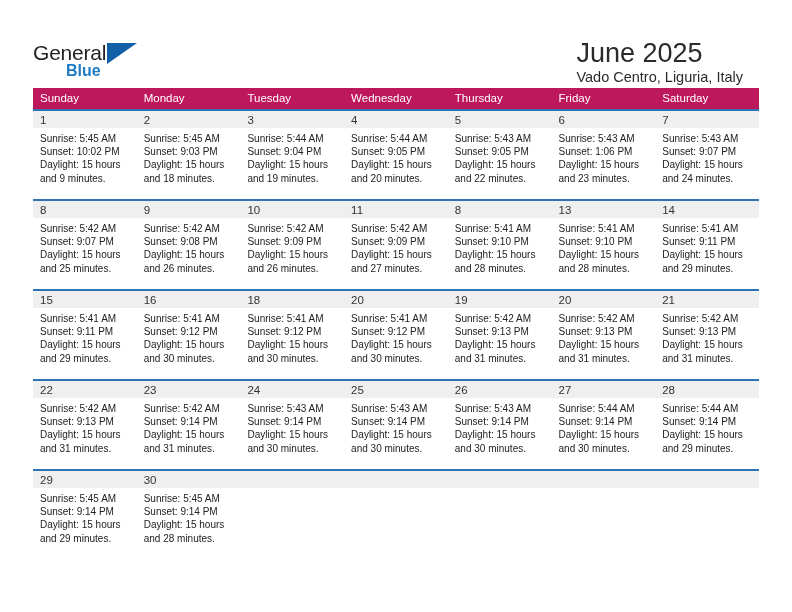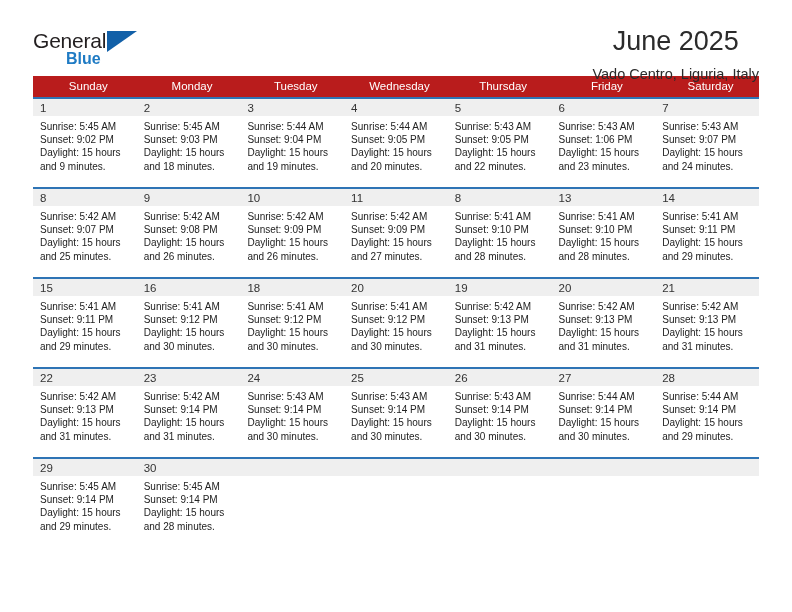--- a/index.html
+++ b/index.html
@@ -13,21 +13,21 @@
     height: 612px;
     font-family: "Liberation Sans", sans-serif;
     color: #1a1a1a;
     overflow: hidden;
   }
 
   .page {
     position: relative;
     width: 792px;
     height: 612px;
-    padding: 4px 33px;
+    padding: 16px 33px;
   }
 
   
   .top-bar {
     position: relative;
     height: 72px;
     padding-top: 22px;
   }
 
   .brand {
@@ -58,50 +58,50 @@
     left: 74px;
     top: 1px;
     width: 0;
     height: 0;
     border-left: 30px solid #1260a8;
     border-bottom: 21px solid transparent;
   }
 
   .title-block {
     position: absolute;
-    right: 0;
+    right: 16px;
     top: 22px;
-    text-align: center;
+    text-align: left;
   }
   .month-title {
     font-size: 27px;
     color: #2b2b2b;
     line-height: 1.15;
     font-weight: normal;
     margin: 0;
   }
   .location {
     font-size: 14.5px;
     color: #2b2b2b;
-    margin-top: 9px;
+    margin-top: 0;
   }
 
   
   .calendar {
     width: 726px;
     border-collapse: collapse;
     table-layout: fixed;
   }
 
   .dow-row th {
-    background: #b91c1c;
+    background: #be185d;
     color: #ffffff;
     font-weight: normal;
     font-size: 11.5px;
-    text-align: center;
+    text-align: left;
     padding: 4px 0 5px 7px;
     height: 21px;
     border: none;
   }
 
   .week-row td {
     vertical-align: top;
     padding: 0;
     border: none;
     border-top: 2px solid #2e74b5;
@@ -164,21 +164,21 @@
         <th>Saturday</th>
       </tr>
     </thead>
     <tbody>
         <tr class="week-row">
           <td>
             <div class="cell">
               <div class="day-num-band">1</div>
               <div class="day-info">
                 <div>Sunrise: 5:45 AM</div>
-                <div>Sunset: 9:02 PM</div>
+                <div>Sunset: 10:02 PM</div>
                 <div>Daylight: 15 hours</div>
                 <div>and 9 minutes.</div>
               </div>
             </div>
           </td>
           <td>
             <div class="cell">
               <div class="day-num-band">2</div>
               <div class="day-info">
                 <div>Sunrise: 5:45 AM</div>

